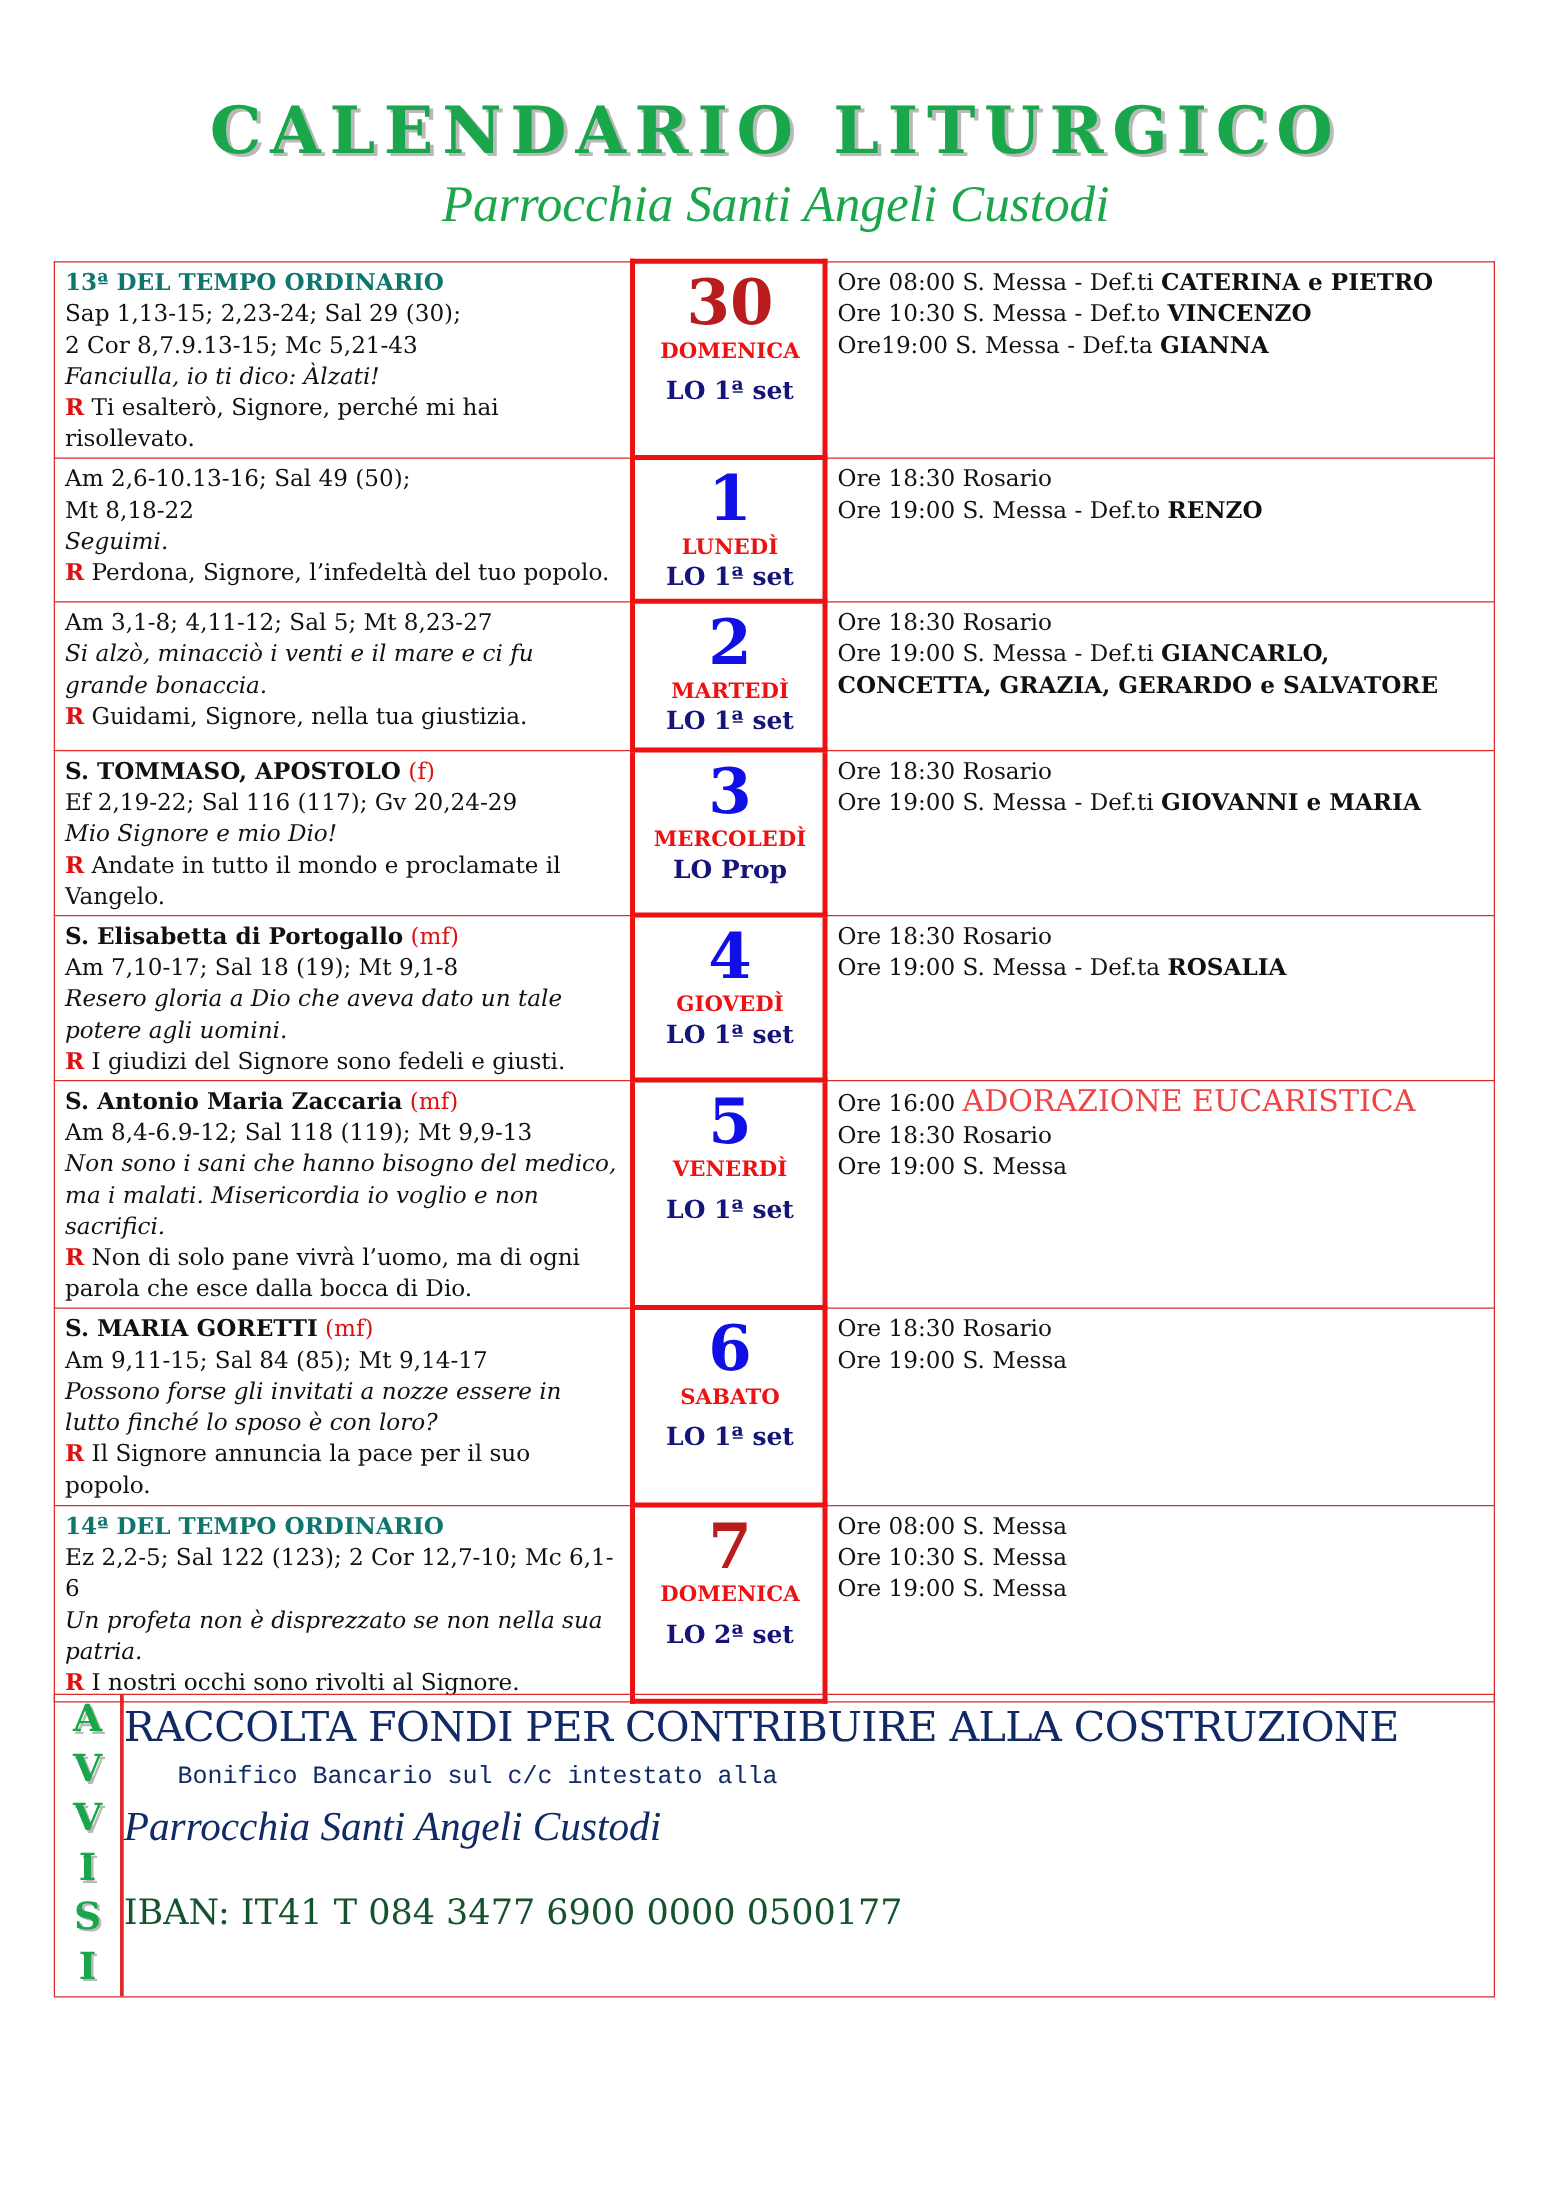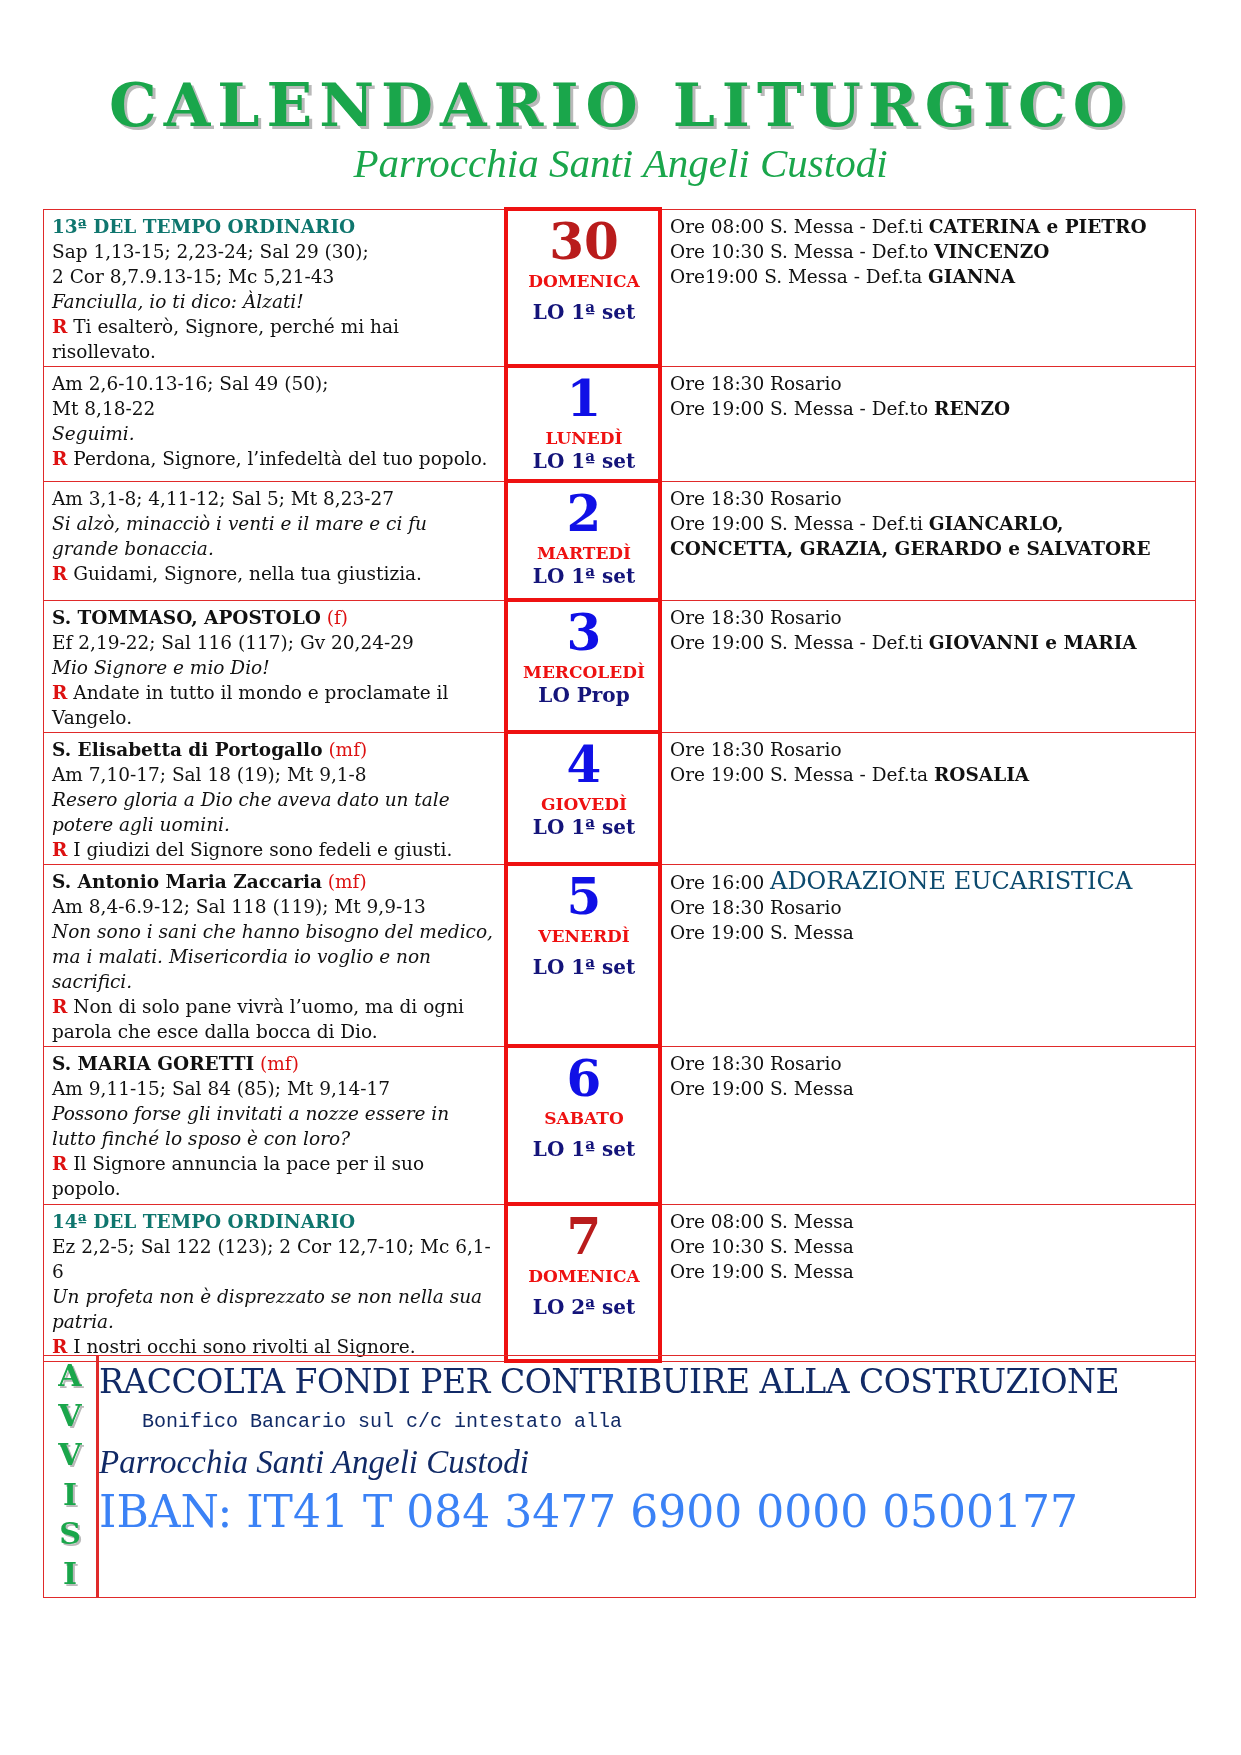--- a/index.html
+++ b/index.html
@@ -1,47 +1,47 @@
 <!DOCTYPE html>
 <html><head>
 <meta charset="utf-8">
 <style>
   html, body { margin: 0; padding: 0; background: #ffffff; }
   body { width: 1241px; height: 1755px; position: relative; overflow: hidden; font-family: "DejaVu Serif", "Liberation Serif", serif; color: #111; }
   .header { position: absolute; left: 0; top: 72px; width: 1241px; text-align: center; }
-  .title { font-family: "DejaVu Serif", serif; font-weight: bold; font-size: 60px; letter-spacing: 7px; color: #1aa64b; text-shadow: 3px 3px 0 #b9b9b9; line-height: 66px; }
+  .title { font-family: "DejaVu Serif", serif; font-weight: bold; font-size: 52px; letter-spacing: 7px; color: #1aa64b; text-shadow: 3px 3px 0 #b9b9b9; line-height: 66px; }
   .subtitle { font-family: "Liberation Serif", serif; font-style: italic; font-size: 41px; color: #1aa64b; line-height: 46px; margin-top: 2px; }
 
   table.cal { position: absolute; left: 43px; top: 207px; width: 1153px; border-collapse: collapse; table-layout: fixed; }
   table.cal td { border: 1.5px solid #e02a2a; vertical-align: top; padding: 4px 6px 2px 8px; font-size: 18.5px; line-height: 25px; }
   td.readings { width: 446px; font-family: "DejaVu Serif", serif; font-size: 17.5px; line-height: 25px; }
   td.day { width: 136px; text-align: center; border: 4px solid #ee1111 !important; padding: 4px 2px; }
   td.sched { font-family: "DejaVu Serif", serif; font-size: 18.5px; line-height: 25px; }
   .feast { color: #0f766e; font-weight: bold; }
   .saint { color: #111; font-weight: bold; text-align: center; }
   .rank { color: #dd1111; font-weight: normal; }
   .ital { font-style: italic; }
   .rlabel { color: #dd1111; font-weight: bold; }
   .daynum { font-weight: bold; font-size: 50px; line-height: 54px; }
   .daynum.red { color: #b91c1c; }
   .daynum.blue { color: #1010e6; }
   .dayname { color: #ee1111; font-weight: bold; font-size: 17px; line-height: 24px; font-family: "DejaVu Serif", serif; }
   .lo { color: #14147a; font-weight: bold; font-size: 20px; line-height: 22px; margin-top: 8px; font-family: "DejaVu Serif", serif; }
   .lo.tight { margin-top: 0; }
   .bold { font-weight: bold; }
-  .adoration { color: #0c4a6e; font-size: 24px; }
+  .adoration { color: #ef4444; font-size: 24px; }
 
   .avvisi { position: absolute; left: 43px; top: 1355px; width: 1153px; height: 243px; border: 1.5px solid #e02a2a; box-sizing: border-box; }
   .avvisi-side { position: absolute; left: 0; top: 0; width: 52px; height: 100%; border-right: 3px solid #e02a2a; text-align: center; }
   .avvisi-side span { display: block; font-weight: bold; font-size: 30px; line-height: 39.5px; color: #1aa64b; text-shadow: 2px 2px 0 #b9b9b9; font-family: "DejaVu Serif", serif; }
   .avvisi-body { position: absolute; left: 55px; right: 5px; top: 0; text-align: left; color: #112a66; }
   .a1 { font-family: "DejaVu Serif", serif; font-size: 33px; line-height: 40px; margin-top: 6px; letter-spacing: -0.5px; }
   .a3 { font-family: Liberation Mono, monospace; font-size: 20px; line-height: 40px; padding-left: 43px; }
   .a4 { font-family: "Liberation Serif", serif; font-style: italic; font-size: 33px; line-height: 40px; }
-  .iban { font-family: "DejaVu Serif", serif; color: #3b82f6; font-size: 44px; line-height: 56px; margin-top: 2px; }
+  .iban { font-family: "DejaVu Serif", serif; color: #14532d; font-size: 28px; line-height: 56px; margin-top: 20px; }
 </style>
 </head>
 <body>
 
 <div class="header">
   <div class="title">CALENDARIO LITURGICO</div>
   <div class="subtitle">Parrocchia Santi Angeli Custodi</div>
 </div>
 
 <table class="cal">

